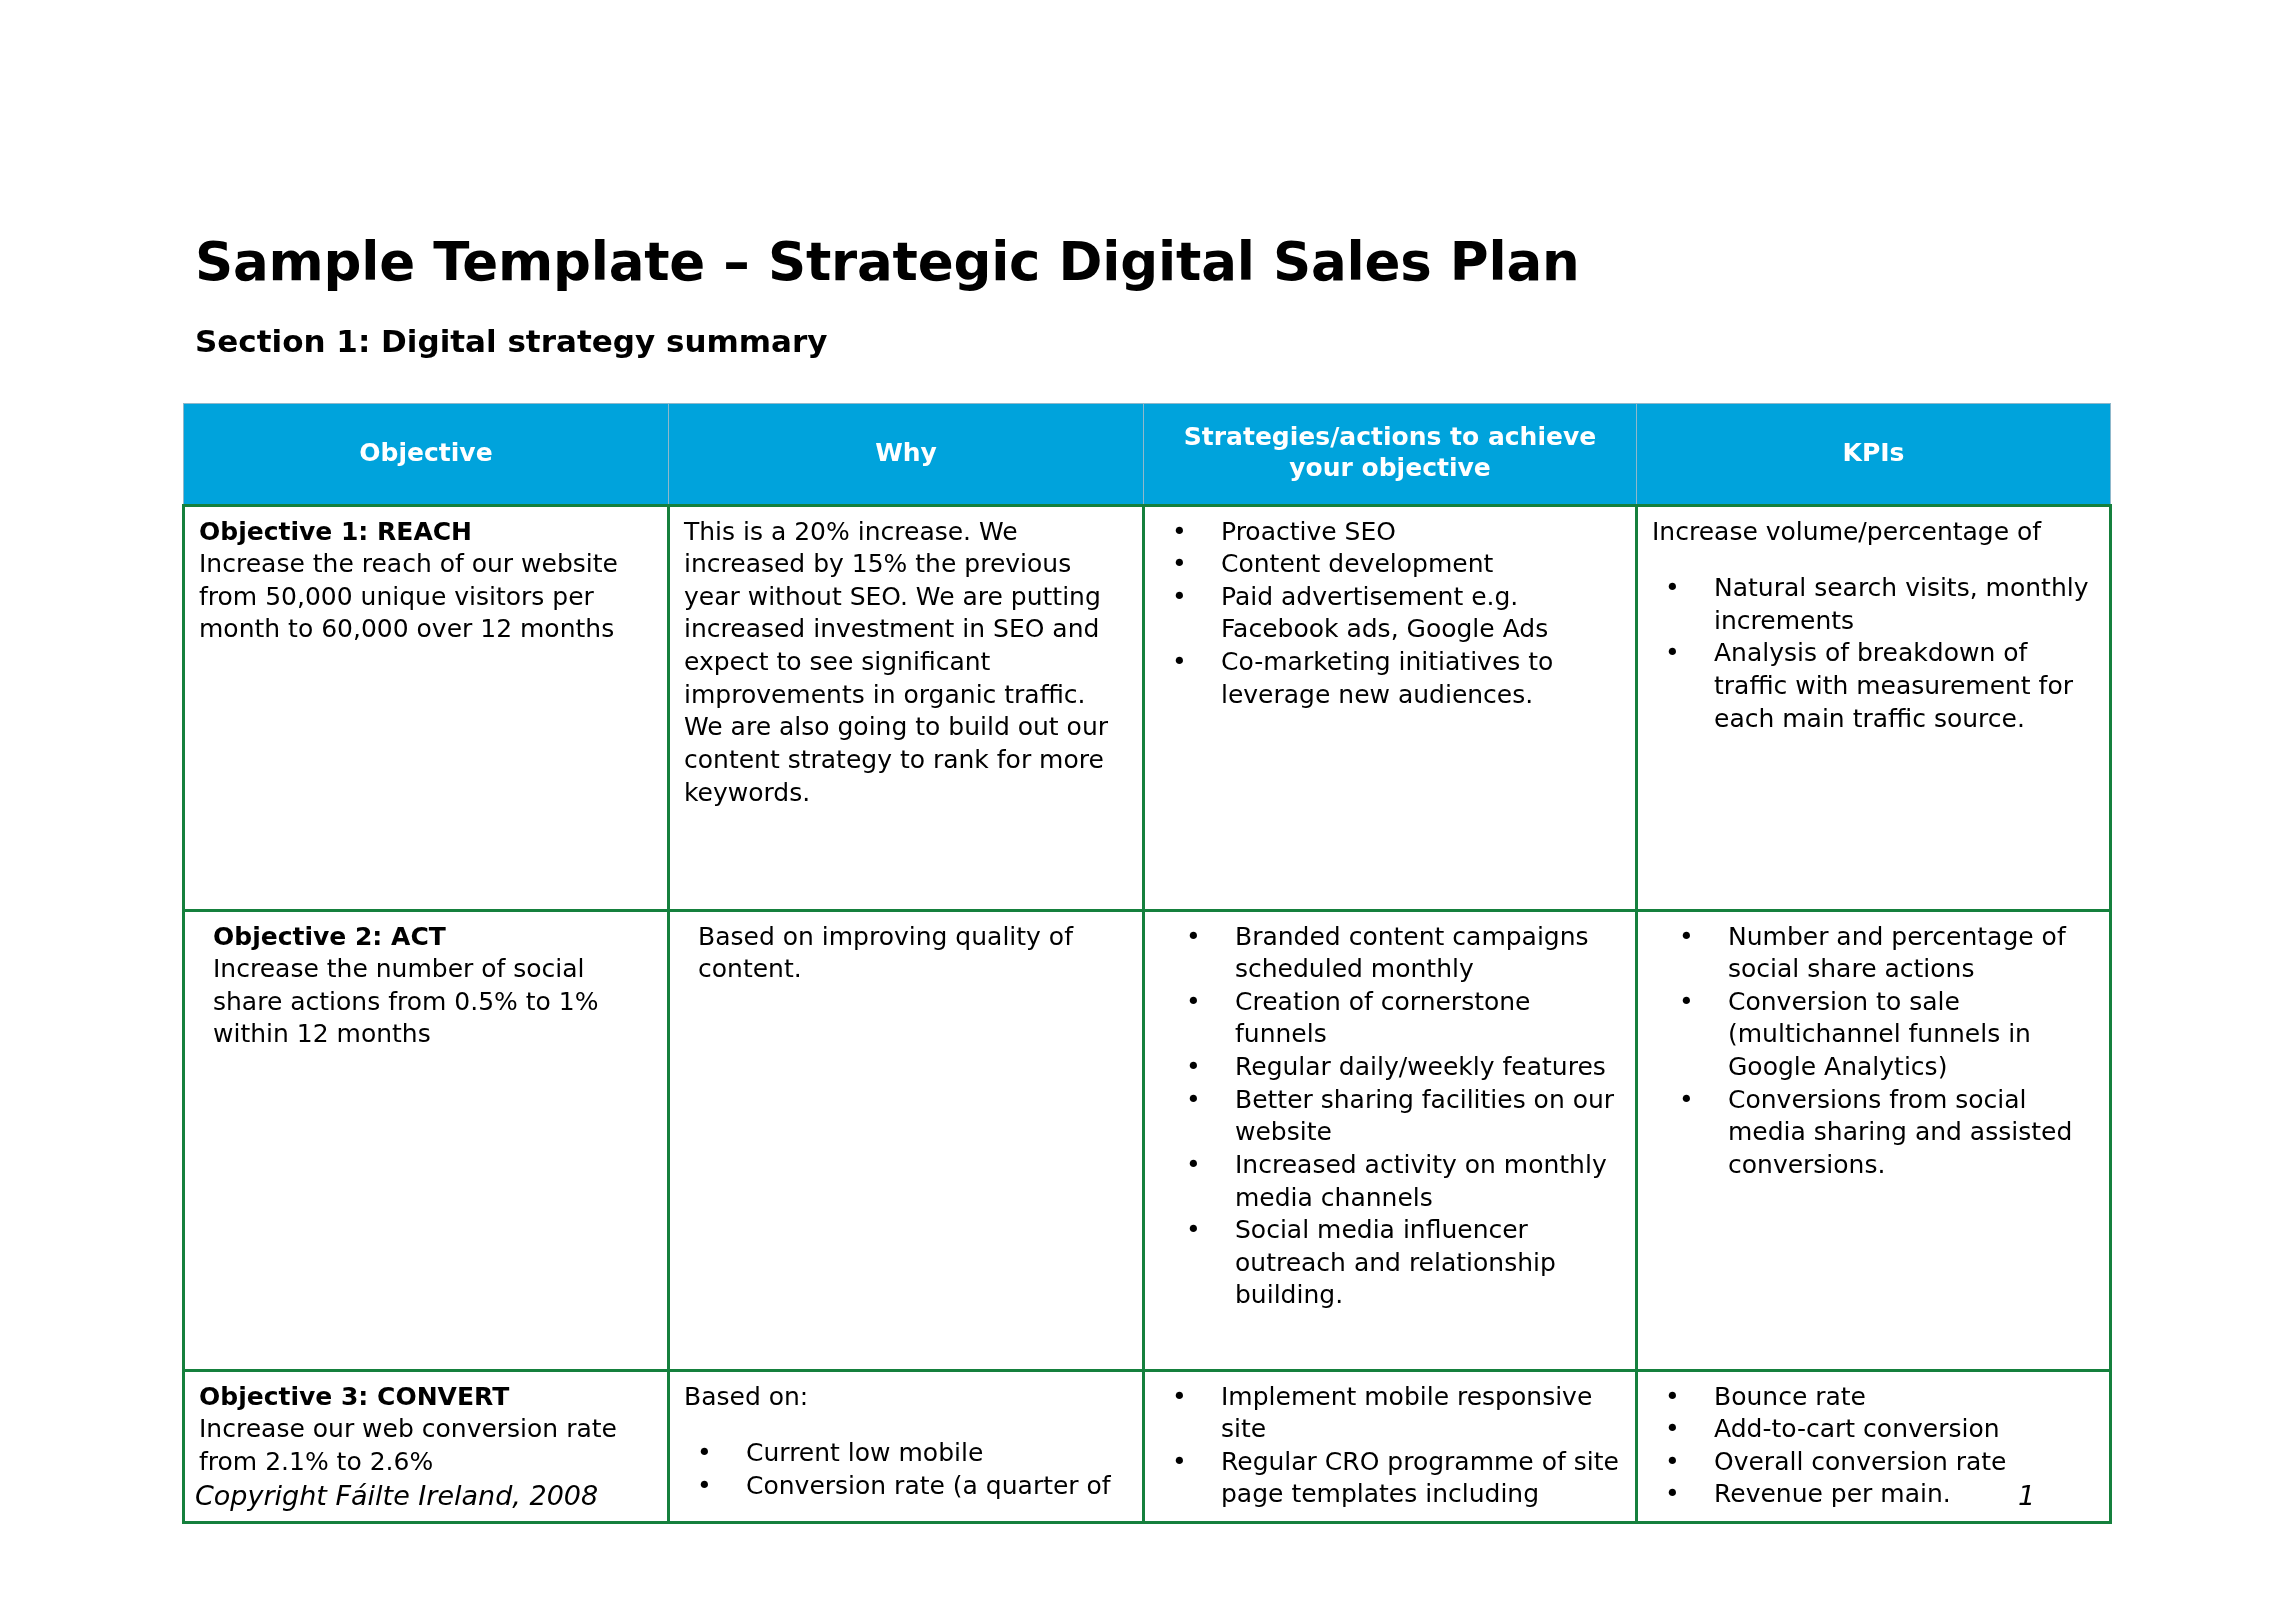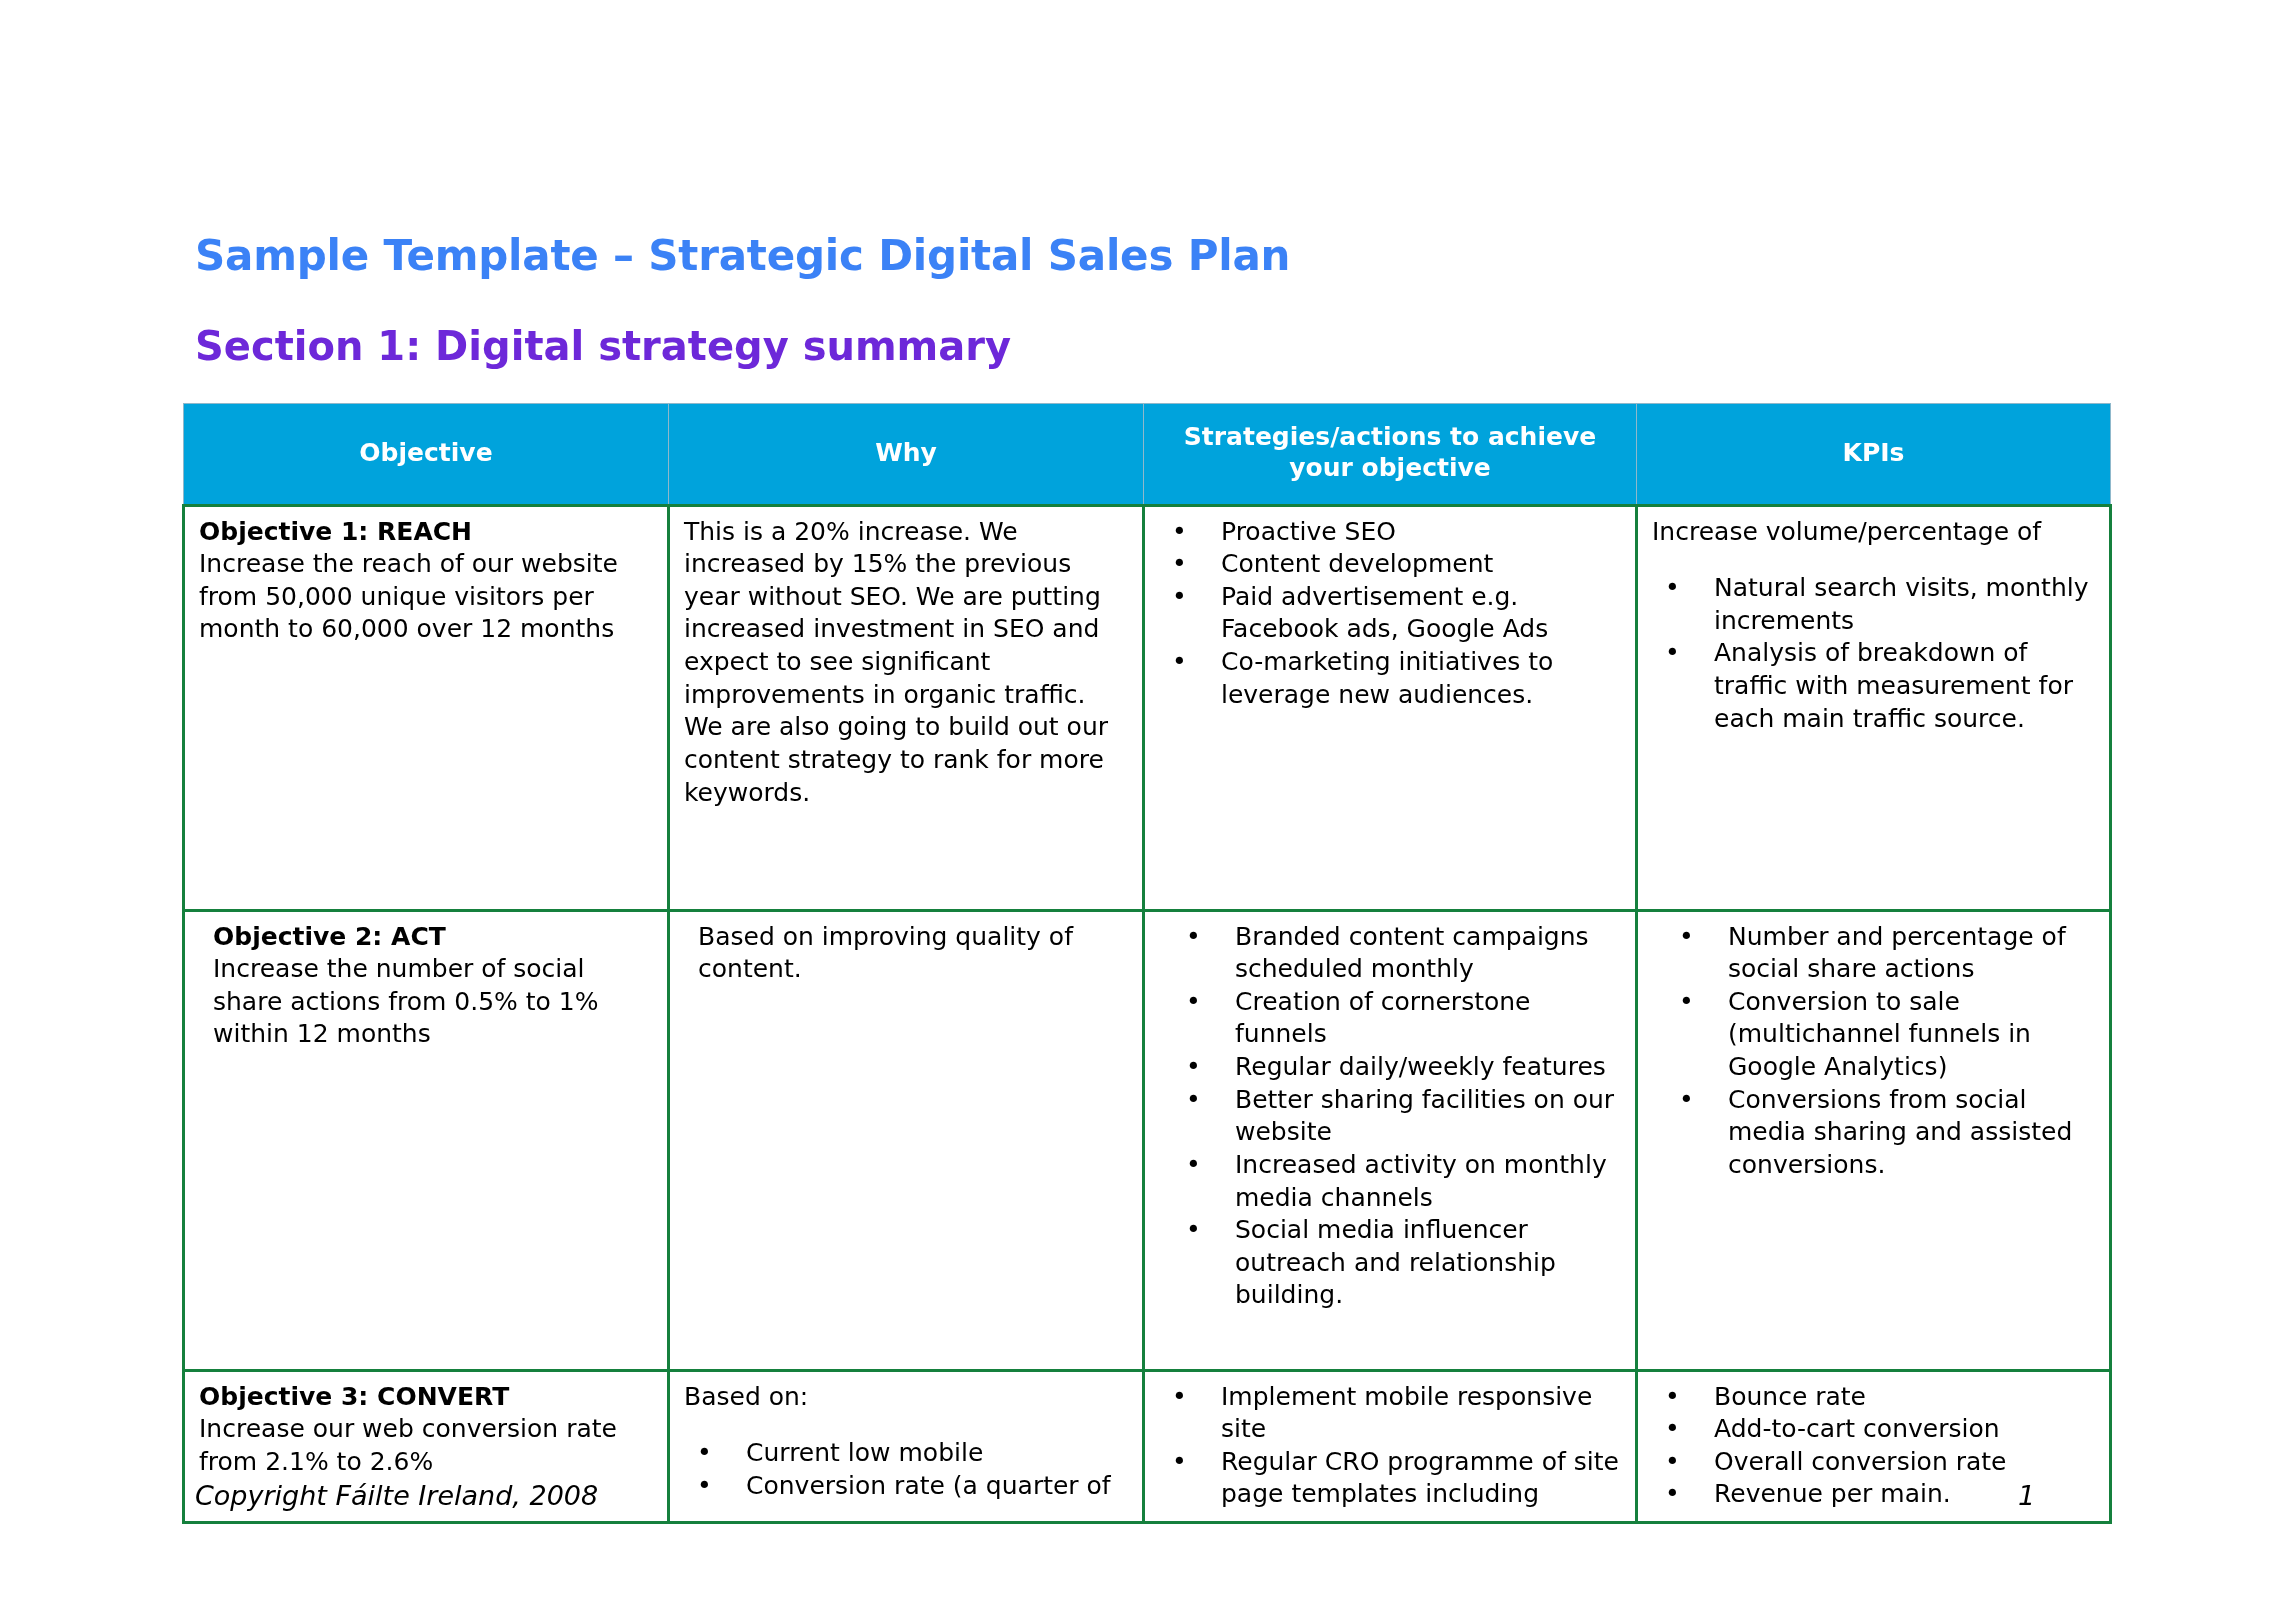--- a/index.html
+++ b/index.html
@@ -19,33 +19,33 @@
     position: absolute;
     left: 0; top: 0;
     width: 2289px;
     height: 1618px;
     background: #fff;
   }
   .doc-title {
     position: absolute;
     left: 195px;
     top: 231px;
-    font-size: 42px;
-    font-weight: bold;
-    color: #3b82f6;
+    font-size: 53px;
+    font-weight: bold;
+    color: #000000;
     letter-spacing: -0.2px;
     white-space: nowrap;
   }
   .section-heading {
     position: absolute;
     left: 195px;
     top: 323px;
-    font-size: 40px;
-    font-weight: bold;
-    color: #6d28d9;
+    font-size: 31px;
+    font-weight: bold;
+    color: #000000;
     white-space: nowrap;
   }
   .table-wrap {
     position: absolute;
     left: 182px;
     top: 403px;
     width: 1925px;
   }
   table.plan {
     border-collapse: collapse;

